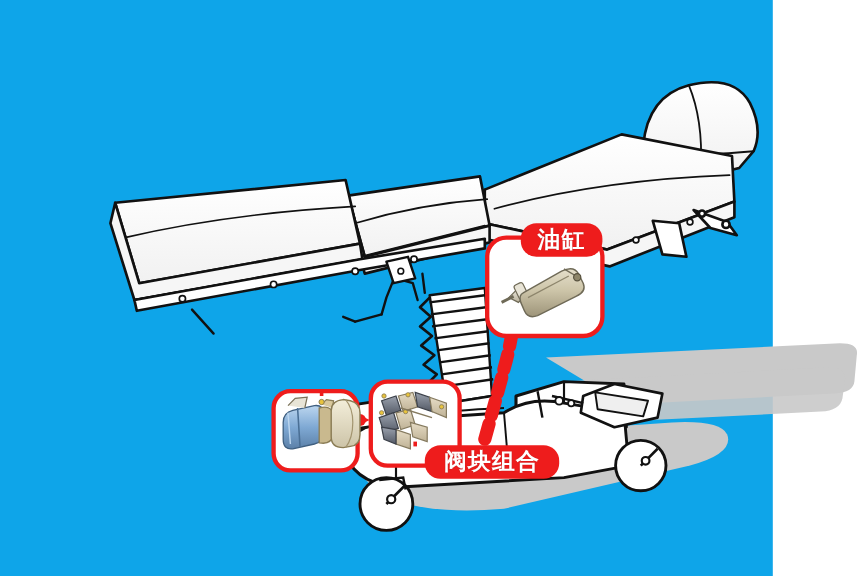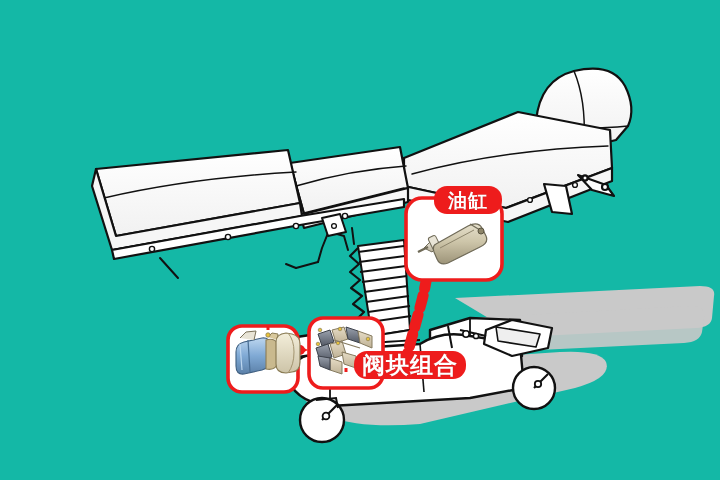--- a/index.html
+++ b/index.html
@@ -1,36 +1,36 @@
 <!DOCTYPE html>
 <html><head>
 <meta charset="utf-8">
 <style>
   html,body{margin:0;padding:0;background:#ffffff;}
   body{width:720px;height:480px;overflow:hidden;
        font-family:"DejaVu Sans","Liberation Sans",sans-serif;}
-  #stage{position:relative;width:720px;height:480px;background:#14b8a6;}
+  #stage{position:relative;width:644px;height:480px;background:#0ea5e9;}
   #art{position:absolute;left:0;top:0;width:720px;height:480px;}
 
   .callout-label{
     position:absolute;
     background:#ee1c1c;
     color:#ffffff;
     border-radius:13px;
     font-weight:bold;
     letter-spacing:1px;
     white-space:nowrap;
     display:flex;align-items:center;justify-content:center;
     line-height:1;
     z-index:6;
     text-shadow:0 0 1px rgba(0,0,0,.25);
   }
   #label-cylinder{left:434px;top:186px;width:68px;height:28px;font-size:19px;}
   #label-hpu{left:141px;top:302px;width:152px;height:30px;font-size:19px;border-radius:15px;}
-  #label-valve{left:354px;top:351px;width:112px;height:28px;font-size:23px;}
+  #label-valve{left:354px;top:371px;width:112px;height:28px;font-size:19px;}
 </style>
 </head>
 <body>
 
 <div id="stage">
 
   <svg id="art" viewBox="0 0 720 480">
     <defs>
       <linearGradient id="gCylBody" x1="0" y1="0" x2="0" y2="1">
         <stop offset="0" stop-color="#e5dfcb"></stop>

